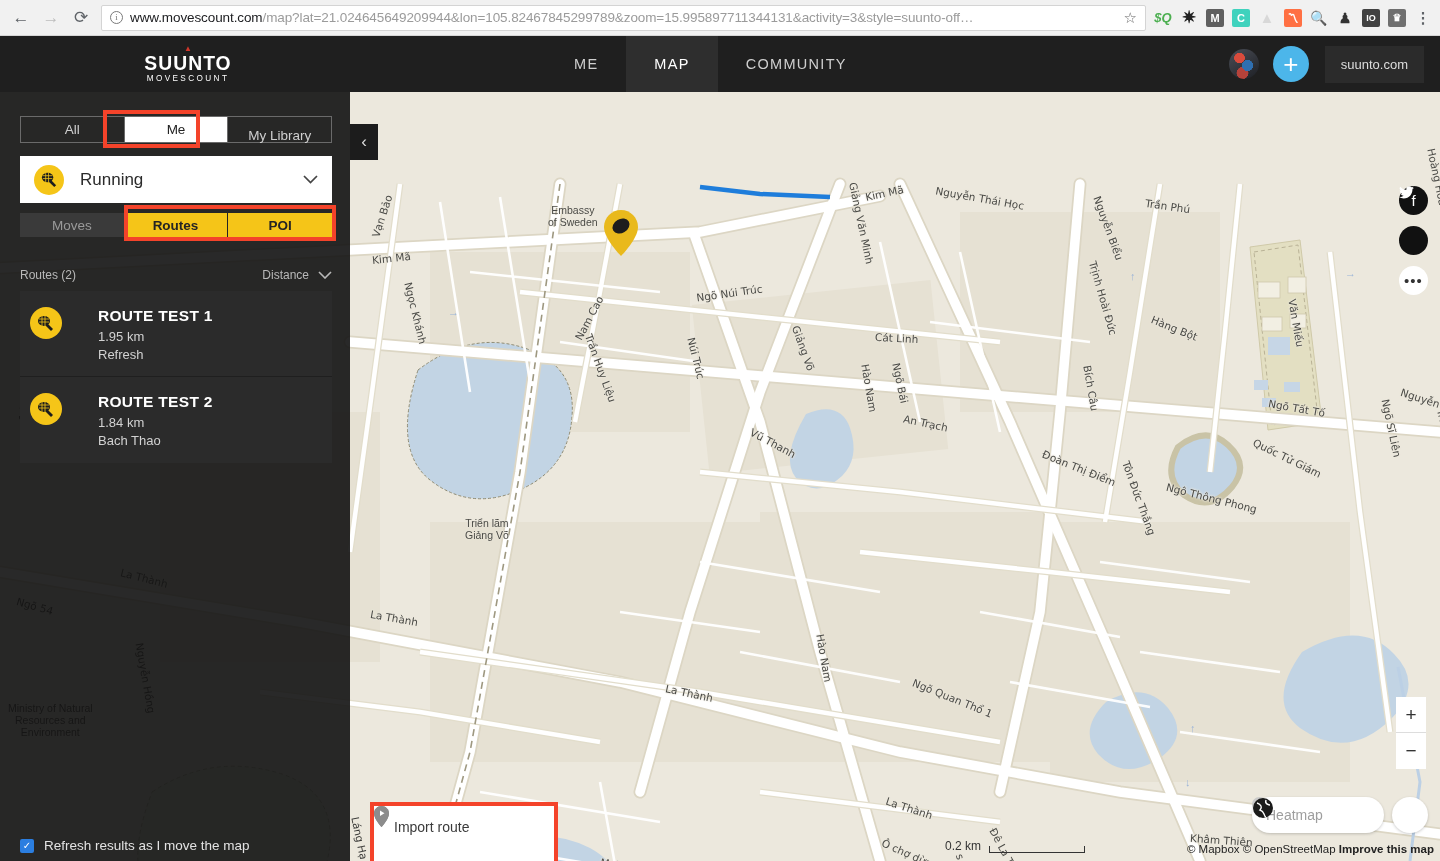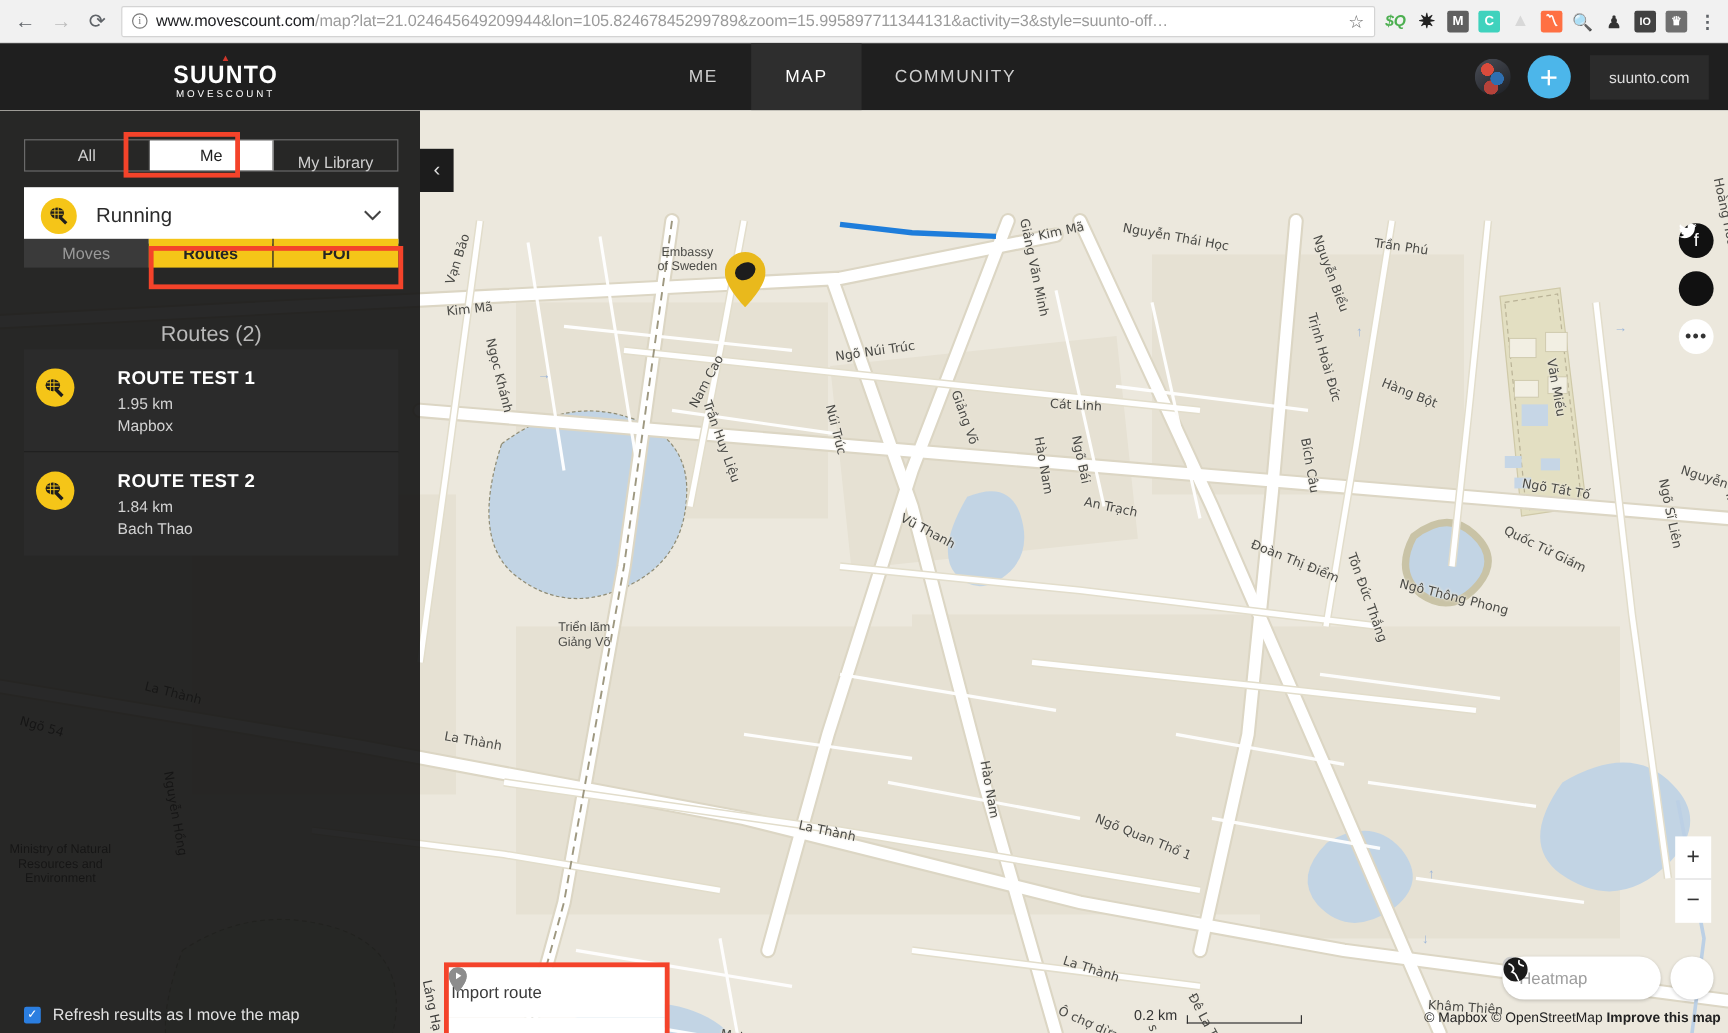--- a/index.html
+++ b/index.html
@@ -155,37 +155,37 @@
     background: #fff; display: flex; align-items: center; padding: 0 14px;
   }
   .act-icon {
     width: 30px; height: 30px; border-radius: 50%; background: #f5c518;
     display: flex; align-items: center; justify-content: center; flex: 0 0 auto;
   }
   .act-name { margin-left: 16px; font-size: 17px; color: #2b2b2b; }
   .chev-down { margin-left: auto; color: #444; font-size: 13px; }
 
   .subtabs {
-    position: absolute; top: 107px; left: 20px; width: 312px; height: 24px;
+    position: absolute; top: 121px; left: 20px; width: 312px; height: 24px;
     display: flex;
   }
   .subtab {
     flex: 1; display: flex; align-items: center; justify-content: center;
     font-size: 13.5px; color: #9a9a9a; background: #3a3a3a;
   }
   .subtab.on { background: #f5c518; color: #242424; font-weight: bold; }
   .subtab.sep { border-left: 1px solid #242424; }
   .hl-routes-poi {
     position: absolute; top: 113px; left: 124px; width: 212px; height: 36px;
     border: 4px solid #f4432a; z-index: 30; pointer-events: none;
   }
 
   .list-head {
     position: absolute; top: 176px; left: 20px; width: 312px;
-    display: flex; align-items: center; color: #b9b9b9; font-size: 18px; flex-direction: column;
+    display: flex; align-items: center; color: #b9b9b9; font-size: 12px;
   }
   .list-head .sort { margin-left: auto; display: flex; align-items: center; gap: 9px; }
 
   .routes-list { position: absolute; top: 199px; left: 20px; width: 312px; }
   .route-item {
     background: #2b2b2b; display: flex; padding: 16px 0 14px 10px; height: 86px;
     border-bottom: 1px solid #1f1f1f;
   }
   .route-item:last-child { border-bottom: none; }
   .route-icon {
@@ -275,21 +275,21 @@
     color: #222; z-index: 15;
   }
   .attribution b { font-weight: bold; }
 
   
   .popup {
     position: absolute; left: 374px; top: 714px; width: 180px; z-index: 25;
   }
   .popup-row {
     height: 42px; background: #fff; display: flex; align-items: center;
-    padding-left: 2px; gap: 14px; color: #3b3b3b; font-size: 14px;
+    padding-left: 20px; gap: 14px; color: #3b3b3b; font-size: 14px;
   }
   .pin {
     width: 15px; height: 21px; flex: 0 0 auto;
   }
   .hl-popup {
     position: absolute; left: 370px; top: 710px; width: 188px; height: 124px;
     border: 4px solid #f4432a; z-index: 26; pointer-events: none;
   }
 
   
@@ -643,21 +643,21 @@
               <ellipse cx="8" cy="8" rx="6" ry="5" fill="#1d1d1d"></ellipse>
               <path d="M11 10 L17 16 L15 18 L9 12 z" fill="#1d1d1d"></path>
               <g stroke="#f5c518" stroke-width="0.8">
                 <path d="M3 6 h10 M3 9 h10 M6 3 v10 M9 3 v10"></path>
               </g>
             </svg>
         </div>
         <div class="route-text">
           <div class="route-title">ROUTE TEST 1</div>
           <div class="route-dist">1.95 km</div>
-          <div class="route-place">Mapbox</div>
+          <div class="route-place">Refresh</div>
         </div>
       </div>
       <div class="route-item">
         <div class="route-icon">
           <svg width="20" height="20" viewBox="0 0 20 20">
               <ellipse cx="8" cy="8" rx="6" ry="5" fill="#1d1d1d"></ellipse>
               <path d="M11 10 L17 16 L15 18 L9 12 z" fill="#1d1d1d"></path>
               <g stroke="#f5c518" stroke-width="0.8">
                 <path d="M3 6 h10 M3 9 h10 M6 3 v10 M9 3 v10"></path>
               </g>

